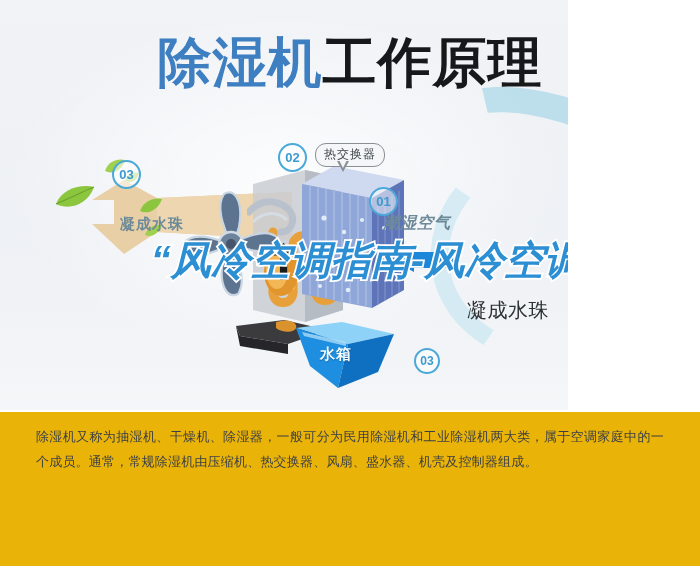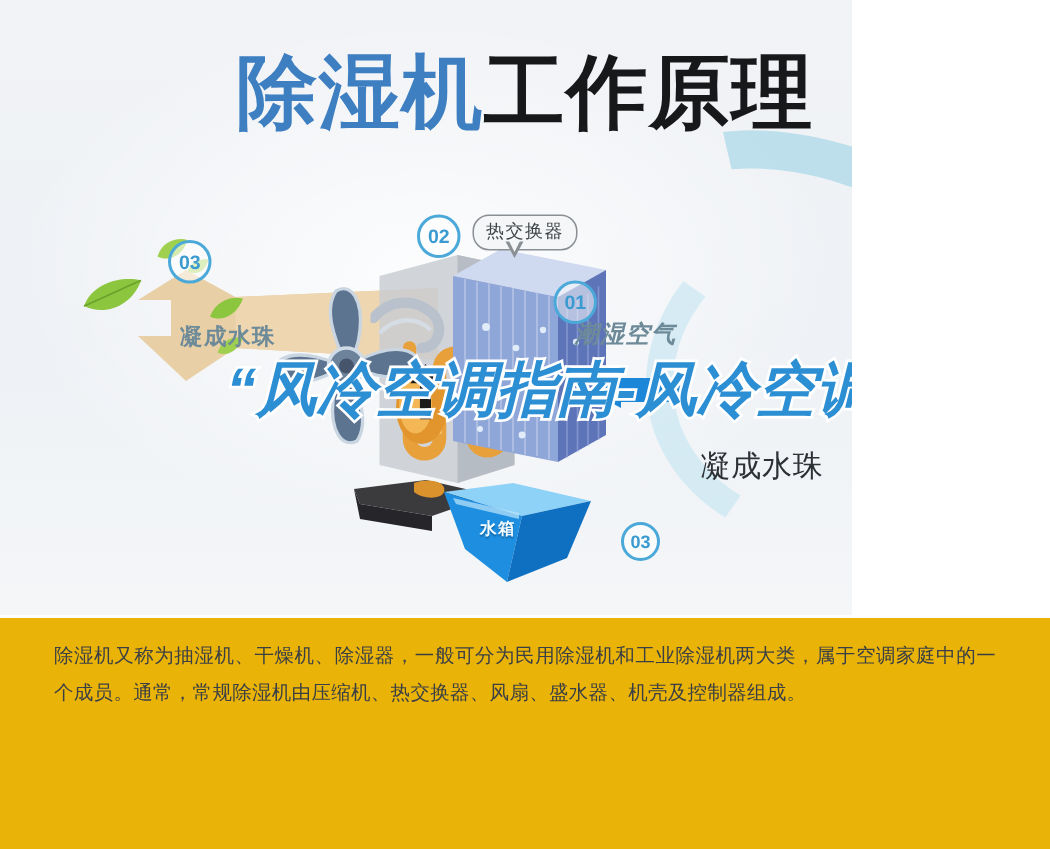--- a/index.html
+++ b/index.html
@@ -85,21 +85,21 @@
   
   .hx{position:absolute;left:300px;top:158px;width:108px;height:160px;z-index:3;}
 
   
   .in-arrow{position:absolute;left:392px;top:248px;width:64px;height:24px;z-index:4;}
 
   
   .tank{position:absolute;left:290px;top:322px;width:110px;height:72px;z-index:5;}
   .tank-label{
     position:absolute;left:320px;top:345px;
-    font-size:11px;color:#f3fbff;font-weight:bold;
+    font-size:15px;color:#f3fbff;font-weight:bold;
     letter-spacing:1px;z-index:6;text-shadow:0 1px 1px rgba(0,60,110,.5);
   }
 
   
   .base{position:absolute;left:232px;top:320px;width:100px;height:44px;z-index:4;}
 
   
   .badge{
     position:absolute;
     width:25px;height:25px;border-radius:50%;

